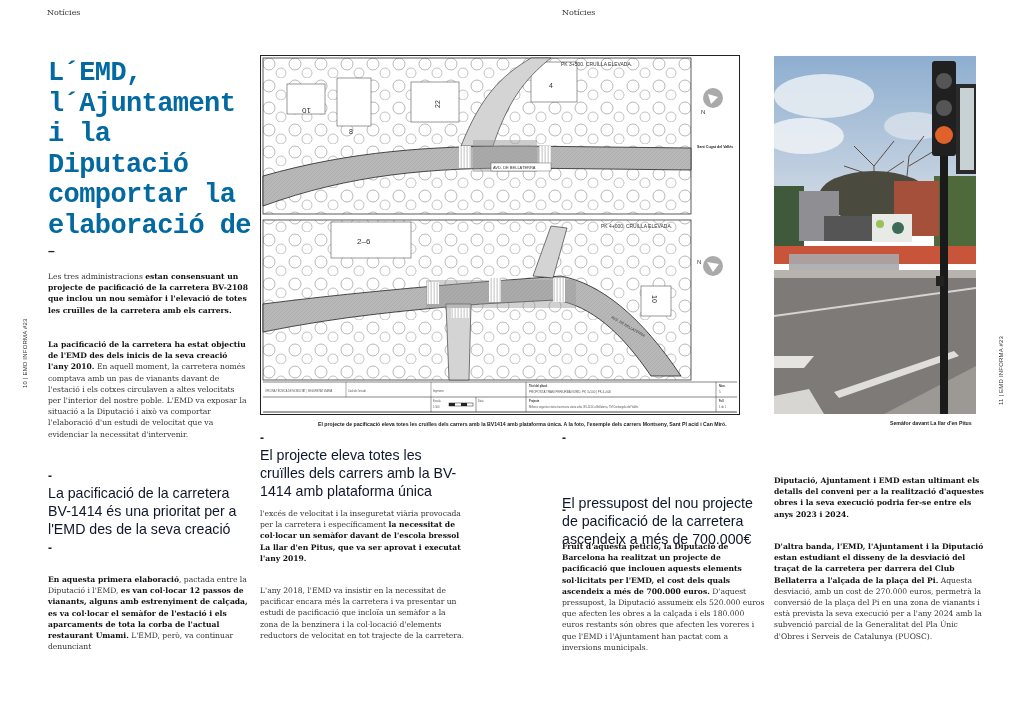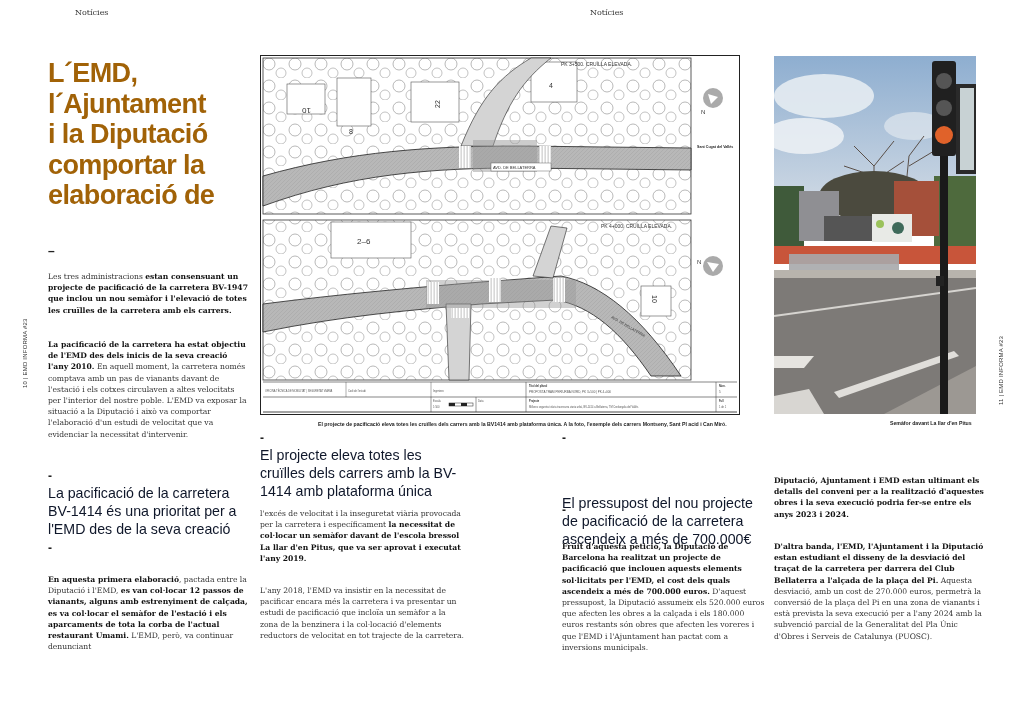--- a/index.html
+++ b/index.html
@@ -1,20 +1,20 @@
 <!DOCTYPE html>
 <html><head>
 <meta charset="utf-8">
 <style>
   html, body { margin:0; padding:0; }
   body { width:1024px; height:707px; background:#ffffff; position:relative; overflow:hidden; font-family:"DejaVu Serif", serif; color:#1a1a1a; }
   .abs { position:absolute; }
-  .section-label { font-family:"DejaVu Serif", serif; font-size:8px; color:#333;margin-left:28px; }
+  .section-label { font-family:"DejaVu Serif", serif; font-size:8px; color:#333; }
   .page-num { font-family:"Liberation Sans", sans-serif; font-size:6px; color:#333; transform:rotate(-90deg); transform-origin:left top; white-space:nowrap; letter-spacing:0.2px; }
-  .headline { font-family:Liberation Sans, sans-serif; font-weight:bold; font-size:27px; line-height:30.5px; letter-spacing:-0.6px; color:#a16207; }
+  .headline { font-family:Liberation Mono, monospace; font-weight:bold; font-size:27px; line-height:30.5px; letter-spacing:-0.6px; color:#0369a1; }
   .dash { font-family:"Liberation Sans", sans-serif; font-size:12px; line-height:10px; color:#222; font-weight:bold; }
   .body { font-family:"DejaVu Serif", serif; font-size:7.6px; line-height:11.2px; color:#333; }
   .body b { color:#111; }
   .subhead { font-family:"Liberation Sans", sans-serif; font-size:14.2px; line-height:18px; color:#0f172a; }
   .caption { font-family:"Liberation Sans", sans-serif; font-weight:bold; font-size:5.2px; color:#222; white-space:nowrap; }
   .plan { border:1px solid #222; background:#fff; overflow:hidden; }
 </style>
 </head>
 <body>
 
@@ -26,21 +26,21 @@
 
 <div class="abs headline" style="left:48px; top:58px; width:210px;">
   <div>L´EMD,</div>
   <div>l´Ajuntament</div>
   <div>i la Diputació</div>
   <div>comportar la</div>
   <div>elaboració de</div>
 </div>
 <div class="abs dash" style="left:48px; top:246px;">–</div>
 
-<div class="abs body" style="left:48px; top:271px; width:200px;"><span>Les tres administracions </span><b>estan consensuant un projecte de pacificació de la carretera BV-1947 que inclou un nou semàfor i l'elevació de totes les cruïlles de la carretera amb els carrers.</b></div>
+<div class="abs body" style="left:48px; top:271px; width:200px;"><span>Les tres administracions </span><b>estan consensuant un projecte de pacificació de la carretera BV-2108 que inclou un nou semàfor i l'elevació de totes les cruïlles de la carretera amb els carrers.</b></div>
 
 <div class="abs body" style="left:48px; top:339px; width:200px;"><b>La pacificació de la carretera ha estat objectiu de l'EMD des dels inicis de la seva creació l'any 2010.</b><span> En aquell moment, la carretera només comptava amb un pas de vianants davant de l'estació i els cotxes circulaven a altes velocitats per l'interior del nostre poble. L'EMD va exposar la situació a la Diputació i això va comportar l'elaboració d'un estudi de velocitat que va evidenciar la necessitat d'intervenir.</span></div>
 
 <div class="abs dash" style="left:48px; top:471px;">-</div>
 <div class="abs subhead" style="left:48px; top:484px; width:205px;">La pacificació de la carretera BV-1414 és una prioritat per a l'EMD des de la seva creació</div>
 <div class="abs dash" style="left:48px; top:543px;">-</div>
 
 <div class="abs body" style="left:48px; top:574px; width:202px;"><b>En aquesta primera elaboració</b><span>, pactada entre la Diputació i l'EMD, </span><b>es van col·locar 12 passos de vianants, alguns amb estrenyiment de calçada, es va col·locar el semàfor de l'estació i els aparcaments de tota la corba de l'actual restaurant Umami.</b><span> L'EMD, però, va continuar denunciant</span></div>
 
 <div class="abs plan" style="left:260px; top:55px; width:478px; height:358px;">

